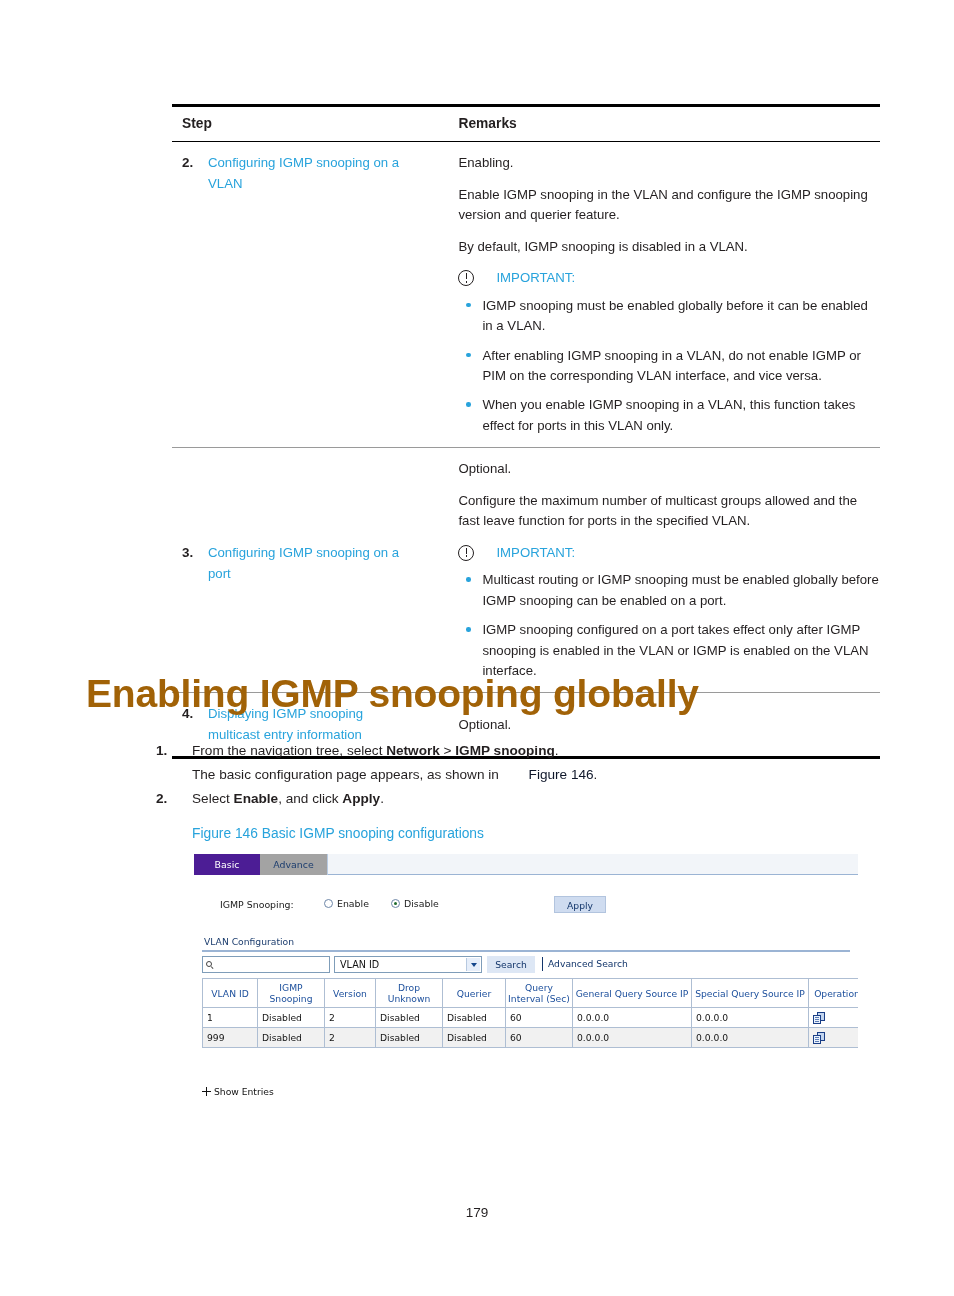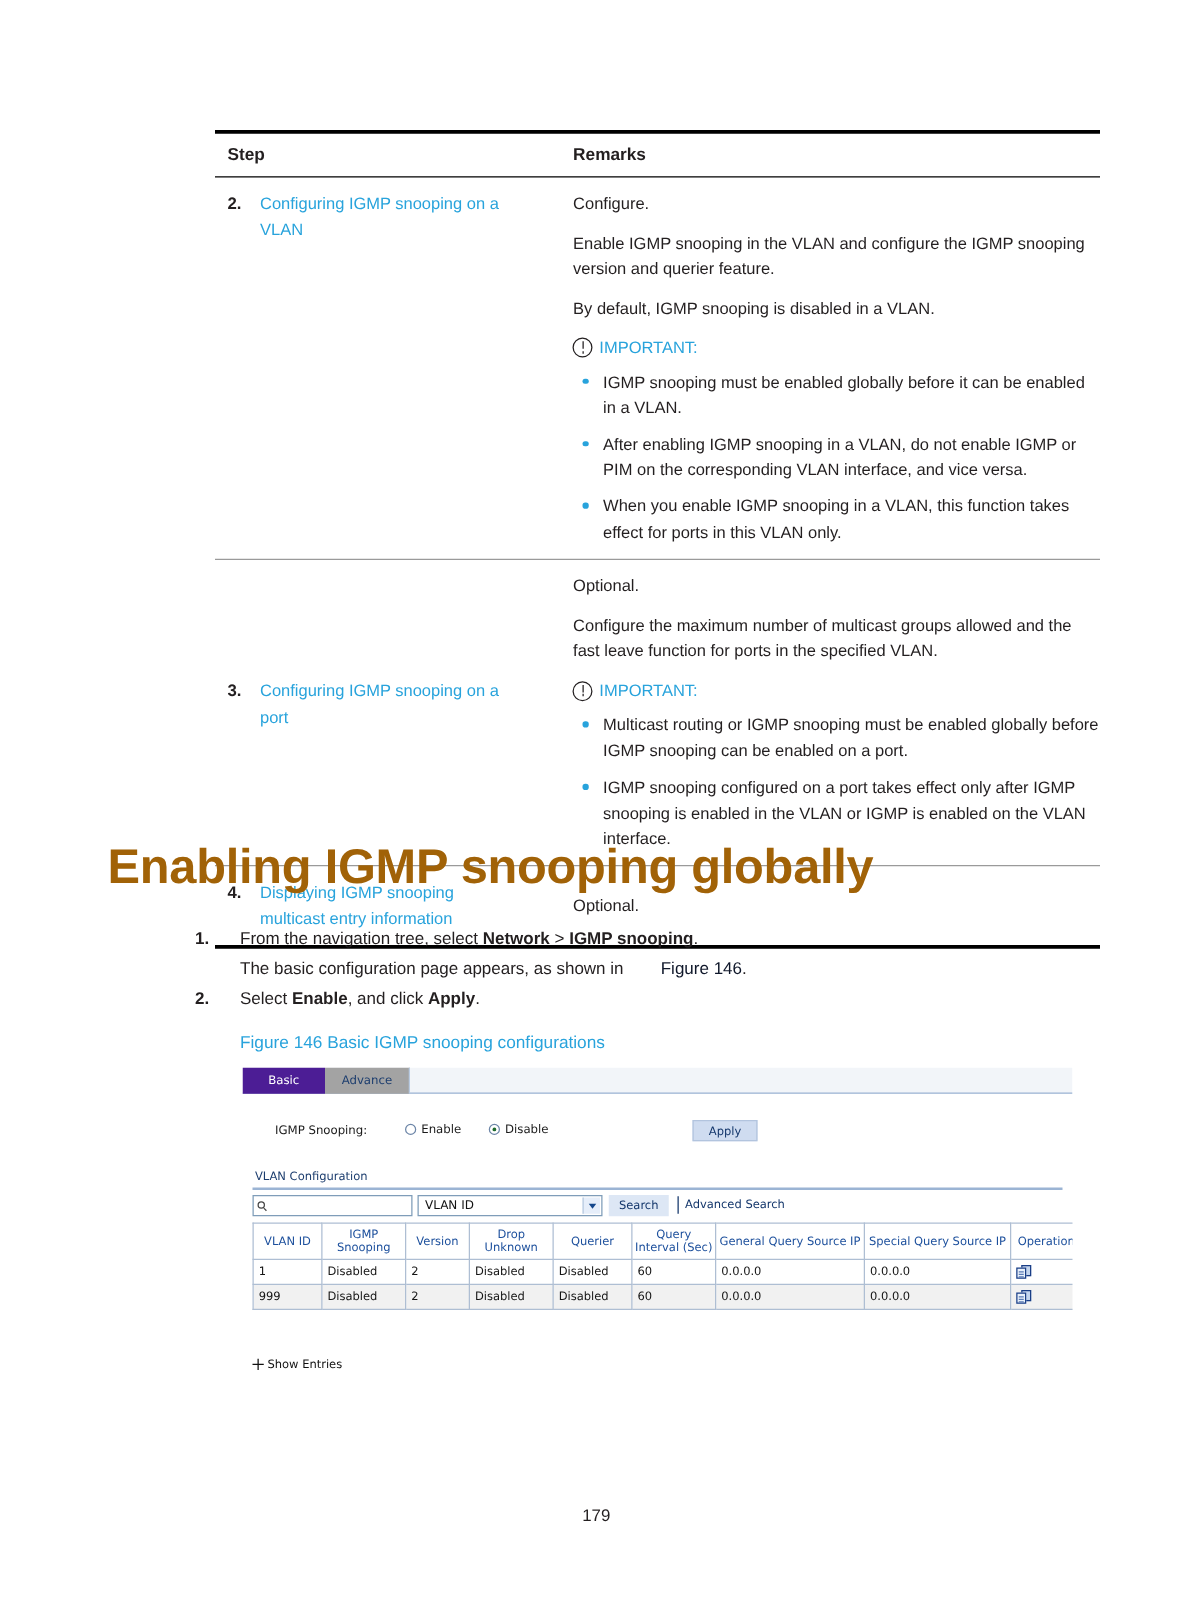--- a/index.html
+++ b/index.html
@@ -71,21 +71,21 @@
   .step-cell-inner { display: block; }
 
   .remark-p {
     margin: 0 0 11px 0;
   }
   .remark-p:last-child { margin-bottom: 0; }
 
   .important-head {
     display: flex;
     align-items: center;
-    gap: 5px;
+    gap: 22px;
     margin: 3px 0 7px 0;
   }
   .excl-icon {
     display: inline-block;
     width: 14px; height: 14px;
     border: 1.4px solid #231f20;
     border-radius: 50%;
     position: relative;
     flex: 0 0 auto;
   }
@@ -480,21 +480,21 @@
     </thead>
     <tbody>
 
       <tr>
         <td>
           <span class="step-cell-inner">
             <span class="step-num">2.</span><span class="step-link">Configuring IGMP snooping on a VLAN</span>
           </span>
         </td>
         <td>
-          <p class="remark-p">Configure.</p>
+          <p class="remark-p">Enabling.</p>
           <p class="remark-p">Enable IGMP snooping in the VLAN and configure the IGMP snooping version and querier feature.</p>
           <p class="remark-p">By default, IGMP snooping is disabled in a VLAN.</p>
           <div class="important-head">
             <span class="excl-icon"></span>
             <span class="important-label">IMPORTANT:</span>
           </div>
           <ul class="bullets">
             <li>IGMP snooping must be enabled globally before it can be enabled in a VLAN.</li>
             <li>After enabling IGMP snooping in a VLAN, do not enable IGMP or PIM on the corresponding VLAN interface, and vice versa.</li>
             <li>When you enable IGMP snooping in a VLAN, this function takes effect for ports in this VLAN only.</li>

